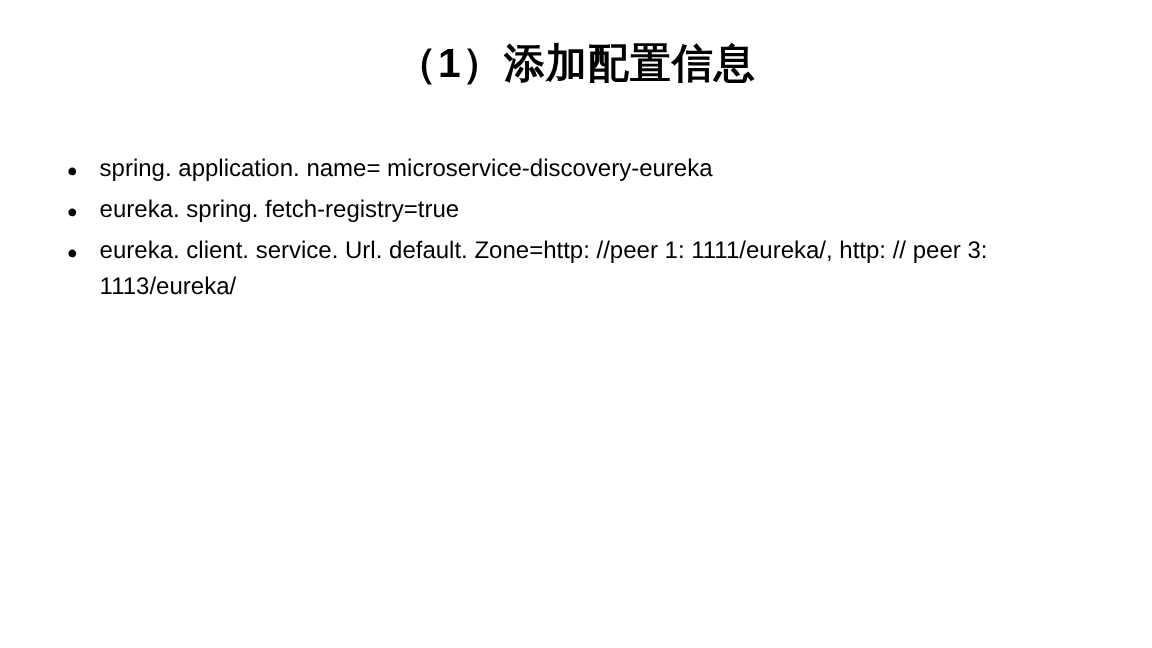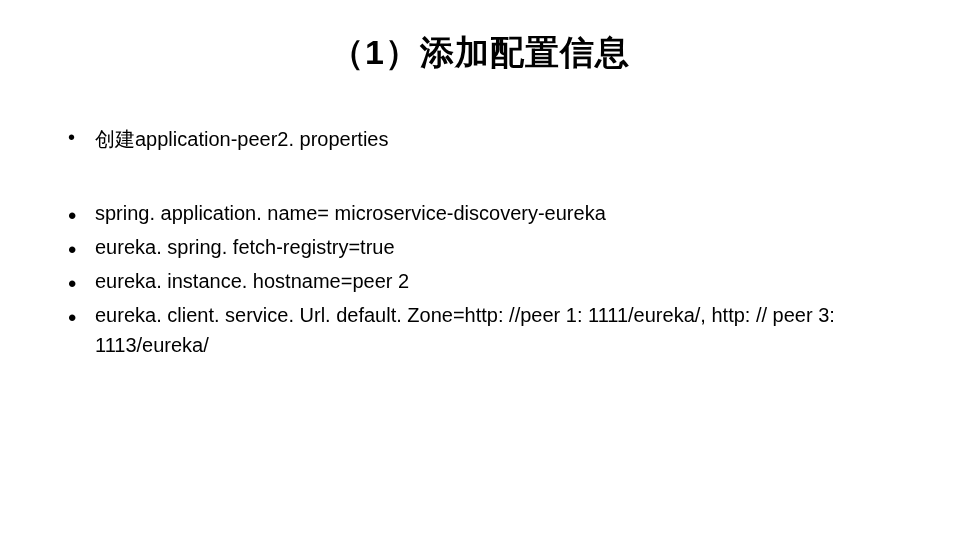--- a/index.html
+++ b/index.html
@@ -9,21 +9,21 @@
     }
     body {
       width: 960px;
       height: 540px;
       background: #ffffff;
       font-family: Arial, "Microsoft YaHei", sans-serif;
       color: #000;
       position: relative;
     }
     .slide {
-      padding: 20px 50px;
+      padding: 20px 38px;
     }
     .title {
       text-align: center;
       font-size: 34px;
       font-weight: bold;
       margin-top: 10px;
       margin-bottom: 50px;
       letter-spacing: 1px;
     }
     .first-list {
@@ -57,23 +57,19 @@
       left: 18px;
       font-size: 24px;
     }
   </style>
 </head>
 <body>
 
 <div class="slide">
   <h1 class="title">（1）添加配置信息</h1>
 
-  <ul class="first-list">
-    <li>创建application-peer2. properties</li>
-  </ul>
 
   <ul class="main-list">
     <li>spring. application. name= microservice-discovery-eureka</li>
     <li>eureka. spring. fetch-registry=true</li>
-    <li>eureka. instance. hostname=peer 2</li>
     <li>eureka. client. service. Url. default. Zone=http: //peer 1: 1111/eureka/, http: // peer 3: 1113/eureka/</li>
   </ul>
 </div>
 
 </body></html>

